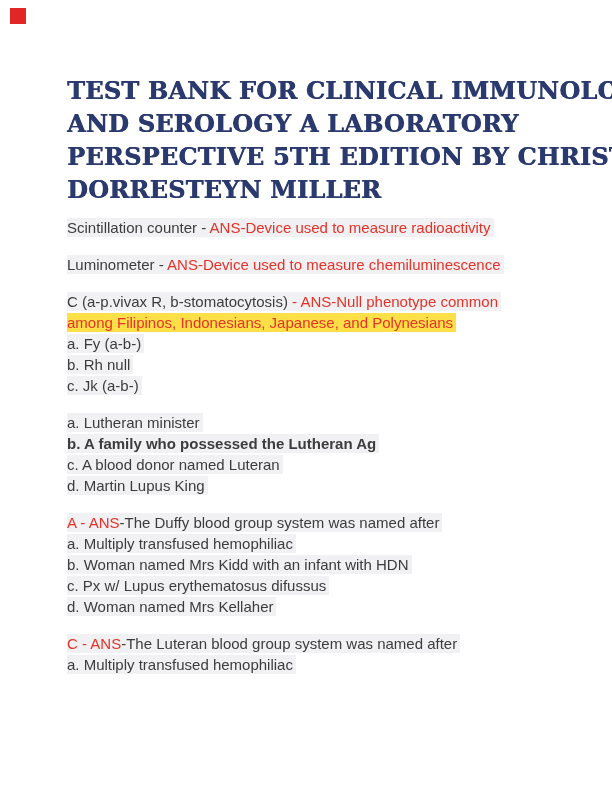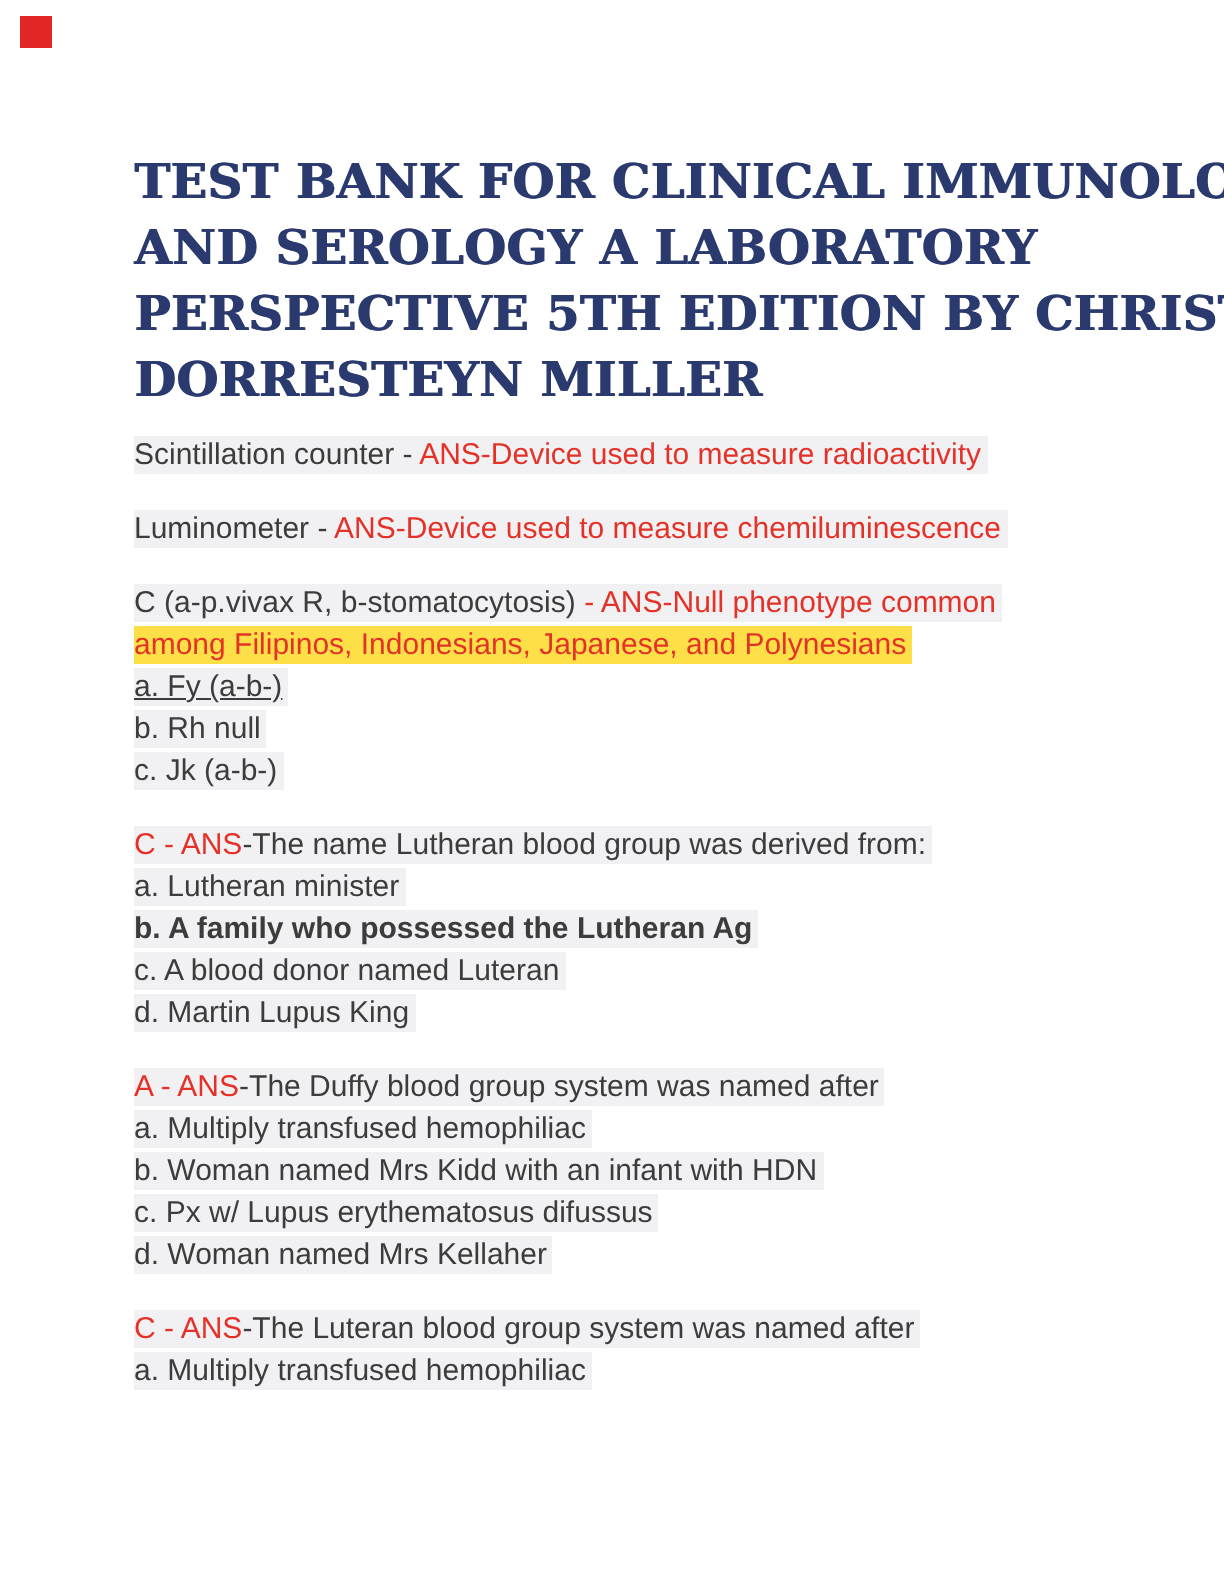--- a/index.html
+++ b/index.html
@@ -66,26 +66,25 @@
   <div class="content-wrap">
       <div class="qa-block">
         <div class="line"><span class="hl" style="background: rgb(241, 241, 244);"><span class="seg" style="color: rgb(60, 60, 60);">Scintillation counter - </span><span class="seg" style="color: rgb(229, 50, 40);">ANS-Device used to measure radioactivity</span></span></div>
       </div>
       <div class="qa-block">
         <div class="line"><span class="hl" style="background: rgb(241, 241, 244);"><span class="seg" style="color: rgb(60, 60, 60);">Luminometer - </span><span class="seg" style="color: rgb(229, 50, 40);">ANS-Device used to measure chemiluminescence</span></span></div>
       </div>
       <div class="qa-block">
         <div class="line"><span class="hl" style="background: rgb(241, 241, 244);"><span class="seg" style="color: rgb(60, 60, 60);">C (a-p.vivax R, b-stomatocytosis) </span><span class="seg" style="color: rgb(229, 50, 40);">- ANS-Null phenotype common</span></span></div>
         <div class="line"><span class="hl" style="background: #fde047;"><span class="seg" style="color: rgb(229, 50, 40);">among Filipinos, Indonesians, Japanese, and Polynesians</span></span></div>
-        <div class="line"><span class="hl" style="background: rgb(241, 241, 244);"><span class="seg" style="color: rgb(60, 60, 60); text-decoration: underline;">a. Fy (a-b-)</span></span></div>
+        <div class="line"><span class="hl" style="background: rgb(241, 241, 244);"><span class="seg" style="color: rgb(60, 60, 60);">a. Fy (a-b-)</span></span></div>
         <div class="line"><span class="hl" style="background: rgb(241, 241, 244);"><span class="seg" style="color: rgb(60, 60, 60);">b. Rh null</span></span></div>
         <div class="line"><span class="hl" style="background: rgb(241, 241, 244);"><span class="seg" style="color: rgb(60, 60, 60);">c. Jk (a-b-)</span></span></div>
       </div>
       <div class="qa-block">
-        <div class="line"><span class="hl" style="background: rgb(241, 241, 244);"><span class="seg" style="color: rgb(229, 50, 40);">C - ANS</span><span class="seg" style="color: rgb(60, 60, 60);">-The name Lutheran blood group was derived from:</span></span></div>
         <div class="line"><span class="hl" style="background: rgb(241, 241, 244);"><span class="seg" style="color: rgb(60, 60, 60);">a. Lutheran minister</span></span></div>
         <div class="line"><span class="hl" style="background: rgb(241, 241, 244); font-weight: bold;"><span class="seg" style="color: rgb(60, 60, 60);">b. A family who possessed the Lutheran Ag</span></span></div>
         <div class="line"><span class="hl" style="background: rgb(241, 241, 244);"><span class="seg" style="color: rgb(60, 60, 60);">c. A blood donor named Luteran</span></span></div>
         <div class="line"><span class="hl" style="background: rgb(241, 241, 244);"><span class="seg" style="color: rgb(60, 60, 60);">d. Martin Lupus King</span></span></div>
       </div>
       <div class="qa-block">
         <div class="line"><span class="hl" style="background: rgb(241, 241, 244);"><span class="seg" style="color: rgb(229, 50, 40);">A - ANS</span><span class="seg" style="color: rgb(60, 60, 60);">-The Duffy blood group system was named after</span></span></div>
         <div class="line"><span class="hl" style="background: rgb(241, 241, 244);"><span class="seg" style="color: rgb(60, 60, 60);">a. Multiply transfused hemophiliac</span></span></div>
         <div class="line"><span class="hl" style="background: rgb(241, 241, 244);"><span class="seg" style="color: rgb(60, 60, 60);">b. Woman named Mrs Kidd with an infant with HDN</span></span></div>
         <div class="line"><span class="hl" style="background: rgb(241, 241, 244);"><span class="seg" style="color: rgb(60, 60, 60);">c. Px w/ Lupus erythematosus difussus</span></span></div>

